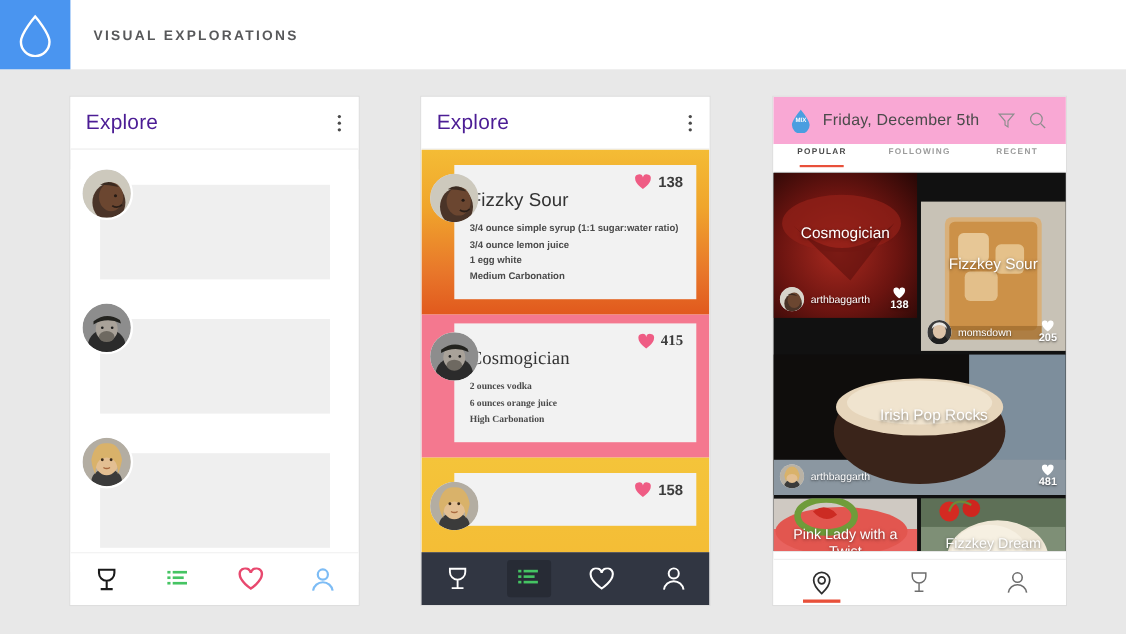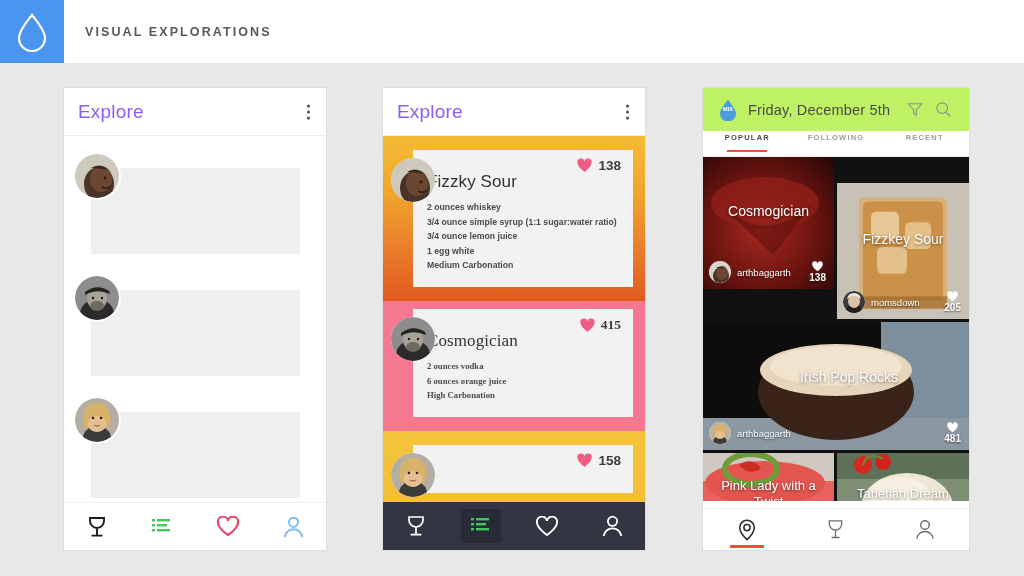--- a/index.html
+++ b/index.html
@@ -35,21 +35,21 @@
   #phone1 { left:64px;  top:88px; width:262px; height:462px; }
   #phone2 { left:383px; top:88px; width:262px; height:462px; }
   #phone3 { left:703px; top:88px; width:266px; height:462px; }
 
   
   .titlebar {
     height:48px; background:#fff; display:flex; align-items:center;
     padding:0 16px 0 14px; position:relative; border-bottom:1px solid #ececec;
   }
   .titlebar .title {
-    font-size:19px; color:#8b5cf6; font-weight:400; letter-spacing:.2px;
+    font-size:19px; color:#4c1d95; font-weight:400; letter-spacing:.2px;
   }
   .kebab { position:absolute; right:16px; top:50%; transform:translateY(-50%);
            display:flex; flex-direction:column; gap:3px; cursor:pointer; }
   .kebab i { width:3px; height:3px; border-radius:50%; background:#4a4a4a; display:block; }
 
   
   .wire-body { position:relative; height:366px; background:#fff; }
   .wire-row { position:relative; height:100px; margin-top:22px; }
   .wire-row:first-child { margin-top:18px; }
   .wire-block {
@@ -98,21 +98,21 @@
     position:absolute; bottom:0; left:0; right:0; height:48px; background:#313642;
     display:flex; align-items:center; justify-content:space-around;
   }
   .nav-dark .nav-item {
     cursor:pointer; width:40px; height:34px; display:flex; align-items:center; justify-content:center;
     border-radius:3px;
   }
   .nav-dark .nav-item.active { background:#272b35; }
 
   
-  .p3-header { height:43px; display:flex; align-items:center; padding:0 14px 0 14px; background:#bef264; }
+  .p3-header { height:43px; display:flex; align-items:center; padding:0 14px 0 14px; background:#f9a8d4; }
   .p3-logo { width:22px; height:22px; flex:0 0 22px; margin-right:9px; }
   .p3-date { font-size:14.5px; color:#4a4a4a; flex:1; letter-spacing:.2px; }
   .p3-icon { width:24px; height:24px; display:flex; align-items:center; justify-content:center; cursor:pointer; margin-left:4px; }
   .p3-tabs { height:26px; display:flex; background:#fff; border-bottom:1px solid #ededed; }
   .p3-tab {
     flex:1; text-align:right; font-size:7.5px; letter-spacing:1.2px;
     color:#9b9b9b; font-weight:bold; position:relative; cursor:pointer;
     display:flex; align-items:flex-start; justify-content:center; padding-top:2px;
   }
   .p3-tab.active { color:#4a4a4a; }
@@ -301,21 +301,20 @@
             </svg>
         </div>
         <div class="recipe-card">
           <div class="like">
             <svg width="17" height="15" viewBox="0 0 24 21">
               <path d="M12 19.5 C12 19.5 2 12.3 2 6.6 A4.9 4.9 0 0 1 12 4.7 A4.9 4.9 0 0 1 22 6.6 C22 12.3 12 19.5 12 19.5 Z" fill="#ef5c84"></path>
             </svg>
             <span>138</span>
           </div>
           <div class="recipe-name">Fizzky Sour</div>
-          <div class="recipe-line">2 ounces whiskey</div>
           <div class="recipe-line">3/4 ounce simple syrup (1:1 sugar:water ratio)</div>
           <div class="recipe-line">3/4 ounce lemon juice</div>
           <div class="recipe-line">1 egg white</div>
           <div class="recipe-line">Medium Carbonation</div>
         </div>
       </div>
     </div>
 
     <div class="feed-card grad-b" style="padding:8px 0 14px 0;font-family:Liberation Serif, serif;">
       <div class="recipe-wrap">
@@ -578,21 +577,21 @@
       <div class="tile" style="width:132px;height:81px;">
         <svg viewBox="0 0 132 81" preserveAspectRatio="none" style="position:absolute;inset:0;width:100%;height:100%;">
           <rect width="132" height="81" fill="#7e8f76"></rect>
           <rect x="0" y="0" width="132" height="26" fill="#5e7057"></rect>
           <ellipse cx="70" cy="54" rx="46" ry="34" fill="#efe7d6"></ellipse>
           <ellipse cx="62" cy="48" rx="34" ry="24" fill="#f6f0e2"></ellipse>
           <circle cx="26" cy="12" r="9" fill="#d42a22"></circle>
           <circle cx="46" cy="9" r="8" fill="#cf251e"></circle>
           <path d="M26 12 q4 -14 20 -6" stroke="#6d8a3a" stroke-width="2" fill="none"></path>
         </svg>
-        <div class="tile-name" style="top:50%;font-size:13px;">Tahetian Dream</div>
+        <div class="tile-name" style="top:50%;font-size:13px;">Fizzkey Dream</div>
       </div>
     </div>
   </div>
 
   <div class="p3-nav">
     <div class="nav-item active">
       <svg width="20" height="22" viewBox="0 0 20 22">
         <path d="M10 1.3 a7.3 7.3 0 0 1 7.3 7.3 C17.3 14 10 20.7 10 20.7 S2.7 14 2.7 8.6 A7.3 7.3 0 0 1 10 1.3 Z" fill="none" stroke="#2e2e2e" stroke-width="1.6"></path>
         <circle cx="10" cy="8.6" r="3.1" fill="none" stroke="#2e2e2e" stroke-width="1.6"></circle>
       </svg>

